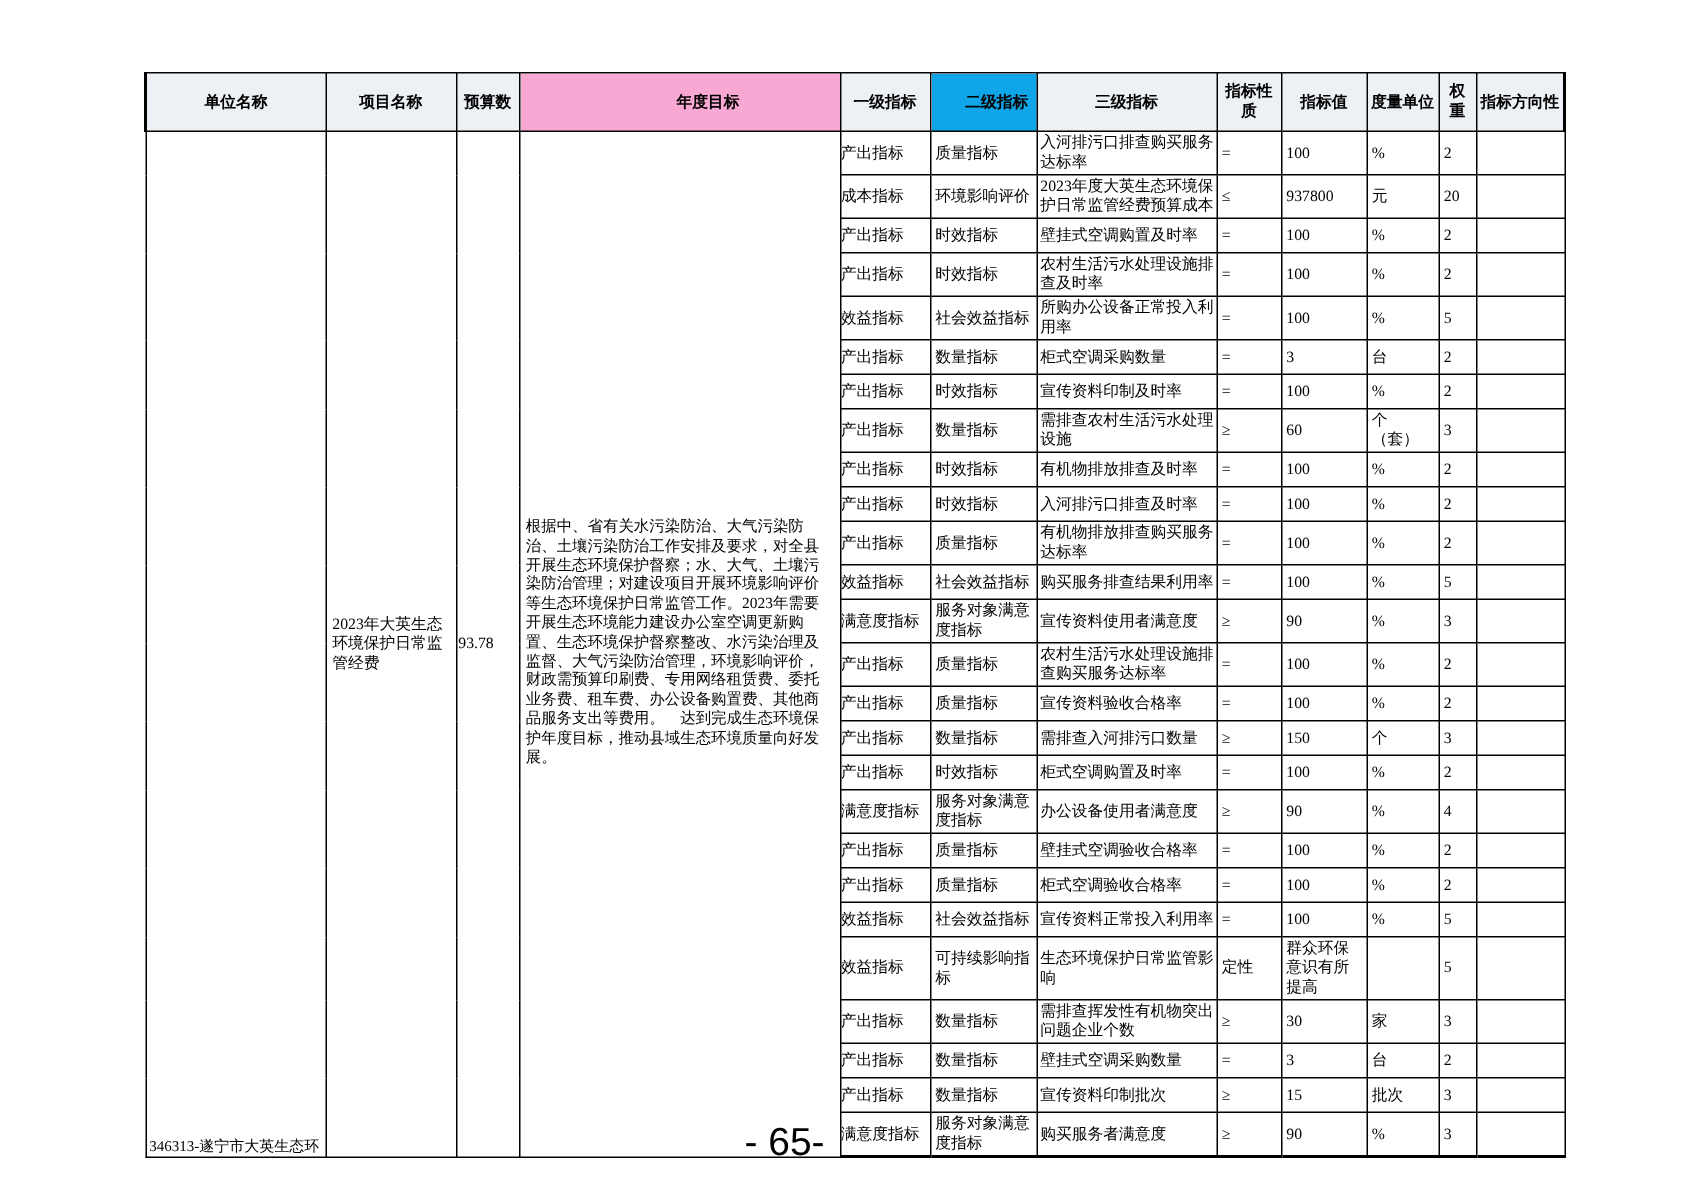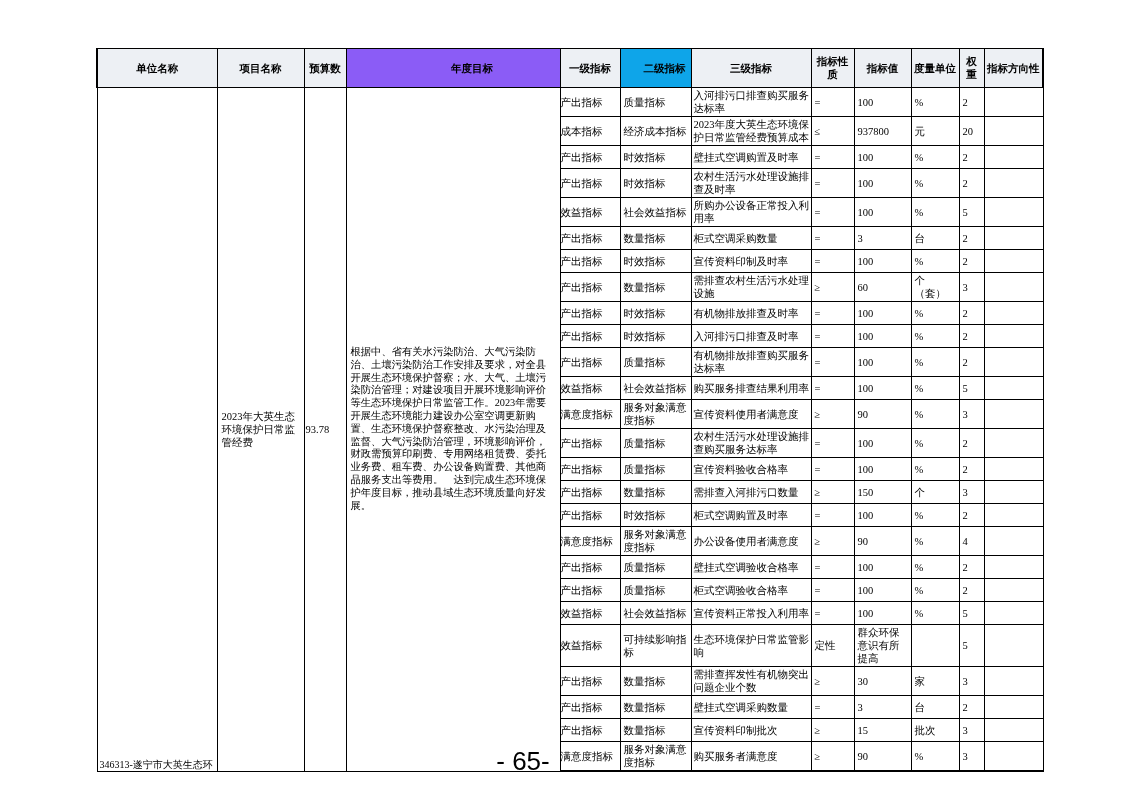--- a/index.html
+++ b/index.html
@@ -97,21 +97,21 @@
       <col style="width:57px">
         <col style="width:48px">
         <col style="width:25px">
         <col style="width:59px">
     </colgroup>
     <thead>
       <tr>
         <th style="background: rgb(237, 240, 244);">单位名称</th>
         <th style="background: rgb(237, 240, 244);">项目名称</th>
         <th style="background: rgb(237, 240, 244);">预算数</th>
-        <th style="background: #8b5cf6; padding-left: 40px;">年度目标</th>
+        <th style="background: #f9a8d4; padding-left: 40px;">年度目标</th>
         <th style="background: rgb(237, 240, 244); margin-left: 12px;">一级指标</th>
         <th style="background: #0ea5e9; padding-left: 20px;">二级指标</th>
         <th style="background: rgb(237, 240, 244);">三级指标</th>
         <th style="background: rgb(237, 240, 244);">指标性质</th>
         <th style="background: rgb(237, 240, 244);">指标值</th>
         <th style="background: rgb(237, 240, 244);">度量单位</th>
         <th style="background: rgb(237, 240, 244);">权重</th>
         <th style="background: rgb(237, 240, 244);">指标方向性</th>
       </tr>
     </thead>
@@ -129,21 +129,21 @@
           <td class="c-level3">入河排污口排查购买服务达标率</td>
           <td class="c-nature">=</td>
           <td class="c-value">100</td>
           <td class="c-unit">%</td>
           <td class="c-weight">2</td>
           <td class="c-direction"></td>
         </tr>
 
     <tr>
           <td class="c-level1">成本指标</td>
-          <td class="c-level2">经济成本指标</td>
+          <td class="c-level2">环境影响评价</td>
           <td class="c-level3">2023年度大英生态环境保护日常监管经费预算成本</td>
           <td class="c-nature">≤</td>
           <td class="c-value">937800</td>
           <td class="c-unit">元</td>
           <td class="c-weight">20</td>
           <td class="c-direction"></td>
         </tr>
         <tr>
           <td class="c-level1">产出指标</td>
           <td class="c-level2">时效指标</td>

